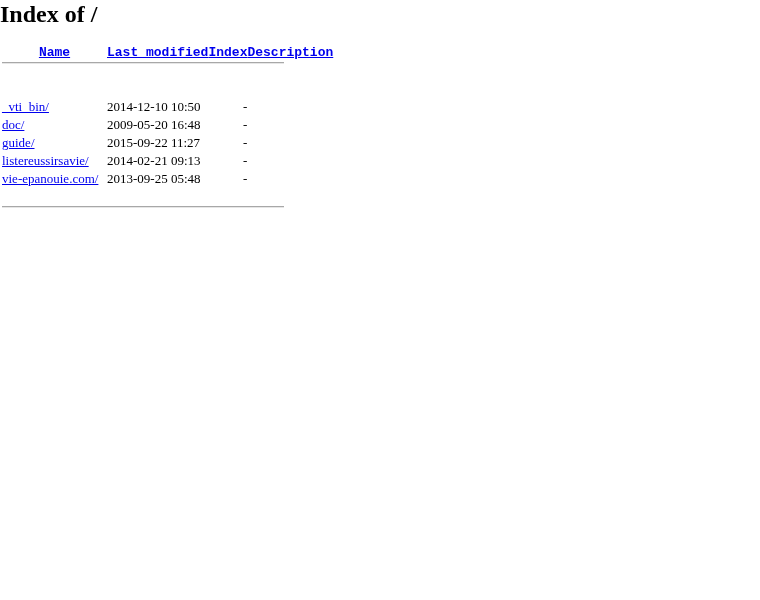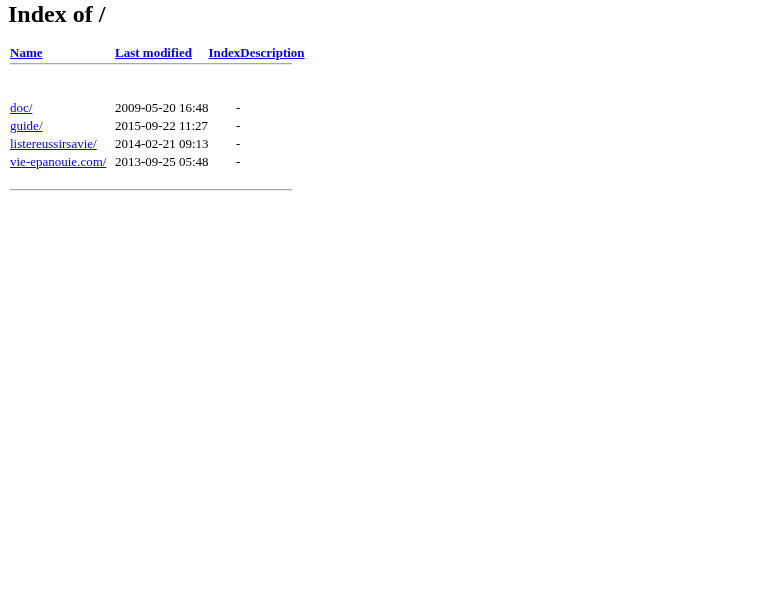--- a/index.html
+++ b/index.html
@@ -12,21 +12,20 @@
     width: 760px;
     height: 600px;
     overflow: hidden;
     font-family: "Liberation Serif", "DejaVu Serif", serif;
     color: #000000;
   }
 
   .page {
     padding: 0;
     box-sizing: border-box;
-    margin-left: 8px;
   }
 
   h1.page-title {
     font-family: "Liberation Serif", "DejaVu Serif", serif;
     font-size: 24px;
     font-weight: bold;
     line-height: 1.05;
     margin: 2px 0 18px 0;
     padding: 0;
     letter-spacing: 0px;
@@ -46,24 +45,25 @@
   table.index-table {
     border-collapse: collapse;
     border-spacing: 0;
     font-size: 13px;
     font-family: "Liberation Serif", "DejaVu Serif", serif;
     margin-left: 2px;
   }
 
   table.index-table th {
     font-weight: bold;
-    text-align: left;
+    text-align: center;
     padding: 0 0 2px 0;
     white-space: nowrap;
     vertical-align: bottom;
+    font-family: Liberation Mono, monospace;
   }
 
   table.index-table th .hdr-link {
     color: #0000ee;
     text-decoration: underline;
     font-weight: bold;
     cursor: pointer;
   }
 
   th.col-name   { width: 105px; text-align: center; padding-right: 0; }
@@ -146,20 +146,26 @@
           <hr class="rule">
         </td>
       </tr>
       <tr class="spacer-row">
         <td colspan="4"></td>
       </tr>
     </thead>
 
     <tbody id="rows-body">
         <tr>
+          <td class="cell-name"><a>_vti_bin/</a></td>
+          <td class="cell-date">2014-12-10 10:50</td>
+          <td class="cell-size">-</td>
+          <td class="cell-desc"></td>
+        </tr>
+        <tr>
           <td class="cell-name"><a>doc/</a></td>
           <td class="cell-date">2009-05-20 16:48</td>
           <td class="cell-size">-</td>
           <td class="cell-desc"></td>
         </tr>
         <tr>
           <td class="cell-name"><a>guide/</a></td>
           <td class="cell-date">2015-09-22 11:27</td>
           <td class="cell-size">-</td>
           <td class="cell-desc"></td>

